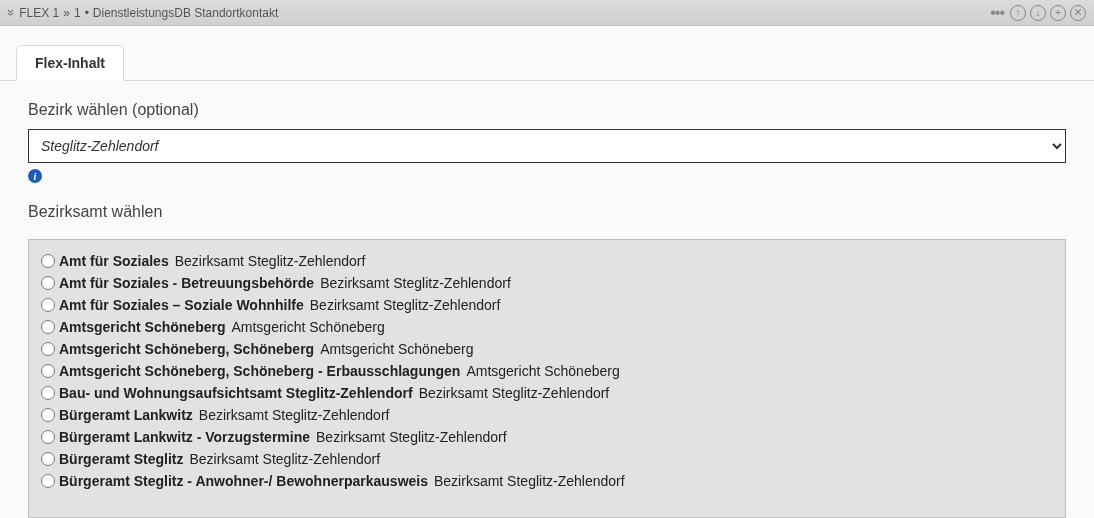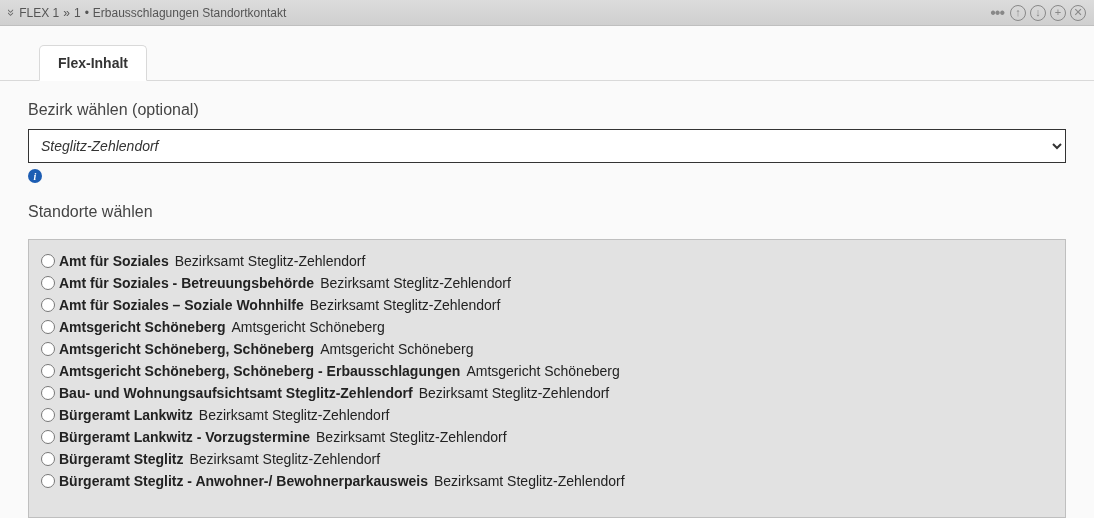--- a/index.html
+++ b/index.html
@@ -69,21 +69,21 @@
     flex: 1;
     background: #fafafa;
     overflow: hidden;
     display: flex;
     flex-direction: column;
   }
   .tab-row {
     display: flex;
     align-items: flex-end;
     border-bottom: 1px solid #d9d9d9;
-    padding-left: 39px;
+    padding-left: 16px;
     padding-top: 18px;
     background: #fafafa;
   }
   .tab {
     padding: 9px 18px 9px 18px;
     font-size: 14px;
     border: 1px solid transparent;
     border-bottom: none;
     border-top-left-radius: 5px;
     border-top-right-radius: 5px;
@@ -173,21 +173,21 @@
 
 <div class="window">
 
   <div class="titlebar">
     <div class="titlebar-left">
       <span class="chev" style="transform: rotate(90deg); display: inline-block;">»</span>
       <span>FLEX 1</span>
       <span>»</span>
       <span>1</span>
       <span>•</span>
-      <span>Erbausschlagungen Standortkontakt</span>
+      <span>DienstleistungsDB Standortkontakt</span>
     </div>
     <div class="titlebar-right">
       <span class="tb-dots">•••</span>
       <span class="tb-icon">↑</span>
       <span class="tb-icon">↓</span>
       <span class="tb-icon">+</span>
       <span class="tb-icon">✕</span>
     </div>
   </div>
 
@@ -198,21 +198,21 @@
 
     <div class="panel">
       <div class="section-label">Bezirk wählen (optional)</div>
       <div class="select-wrap">
         <select class="district">
           <option>Steglitz-Zehlendorf</option>
         </select>
       </div>
       <div class="info-icon">i</div>
 
-      <div class="section-label">Standorte wählen</div>
+      <div class="section-label">Bezirksamt wählen</div>
 
       <div class="list-box" id="locations-list">
           <label class="opt-row">
             <input type="radio" name="location" style="">
             <span class="opt-primary">Amt für Soziales</span>
             <span class="opt-secondary">Bezirksamt Steglitz-Zehlendorf</span>
           </label>
           <label class="opt-row">
             <input type="radio" name="location" style="">
             <span class="opt-primary">Amt für Soziales - Betreuungsbehörde</span>

